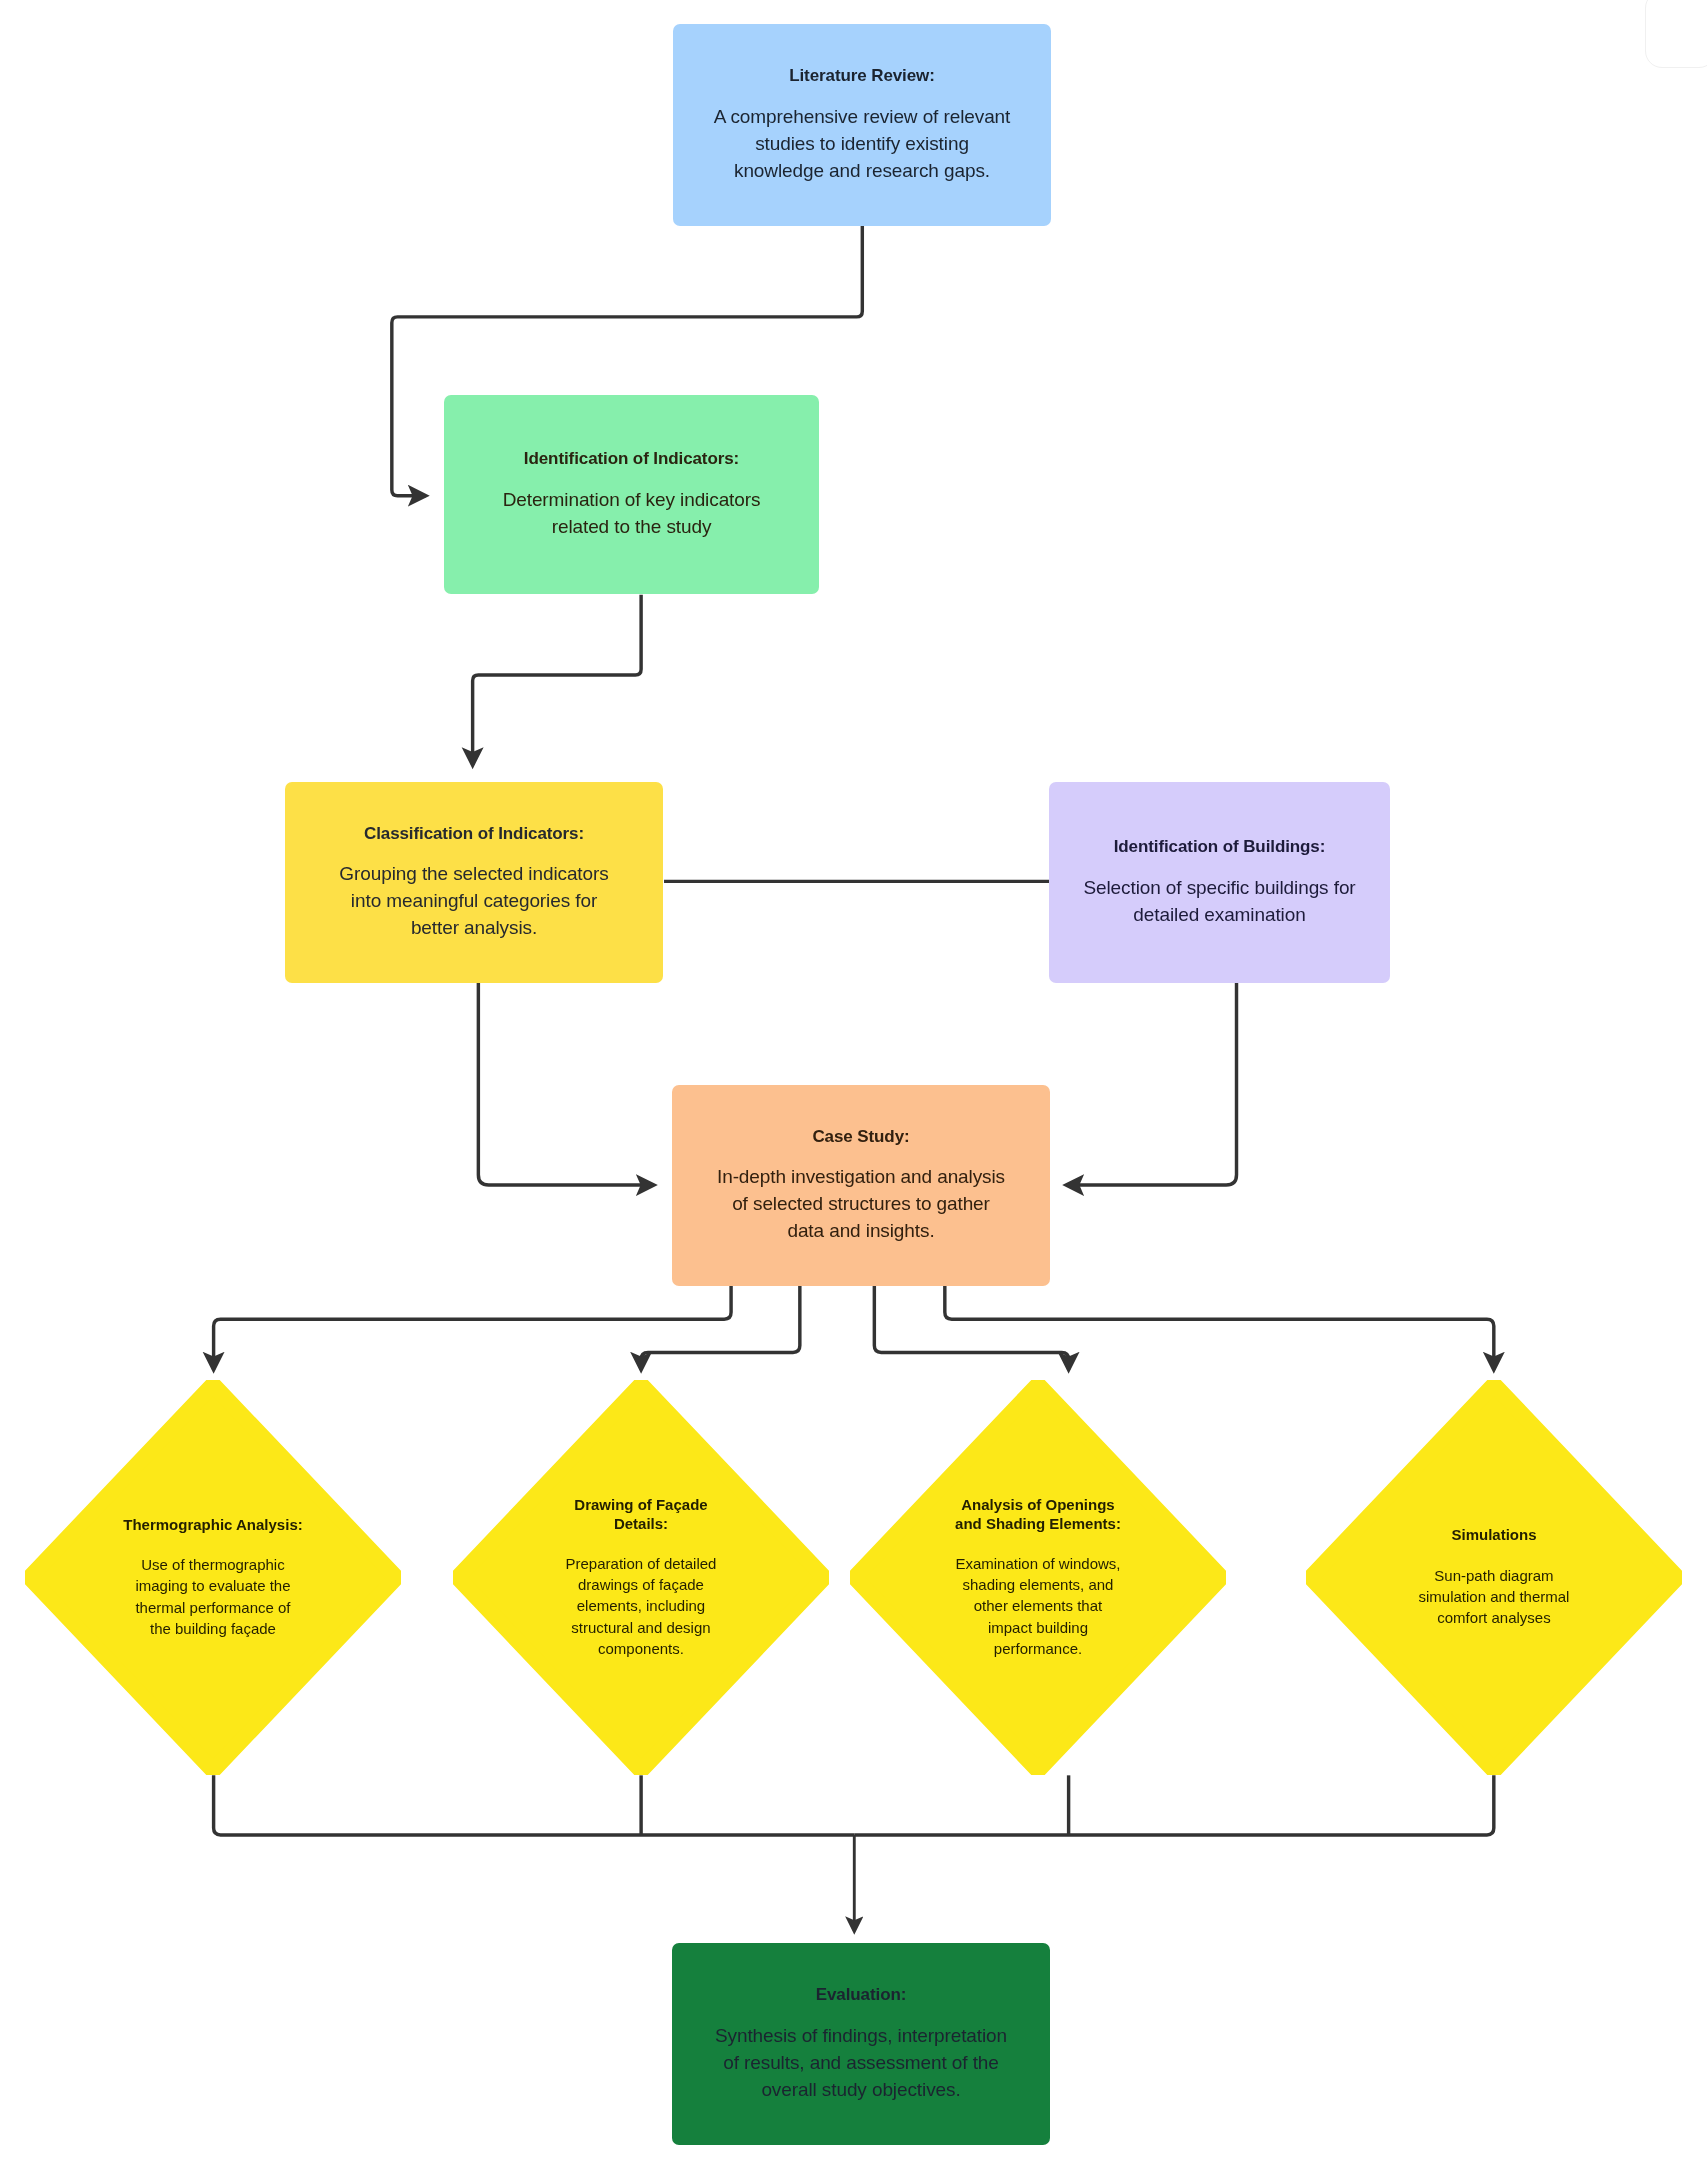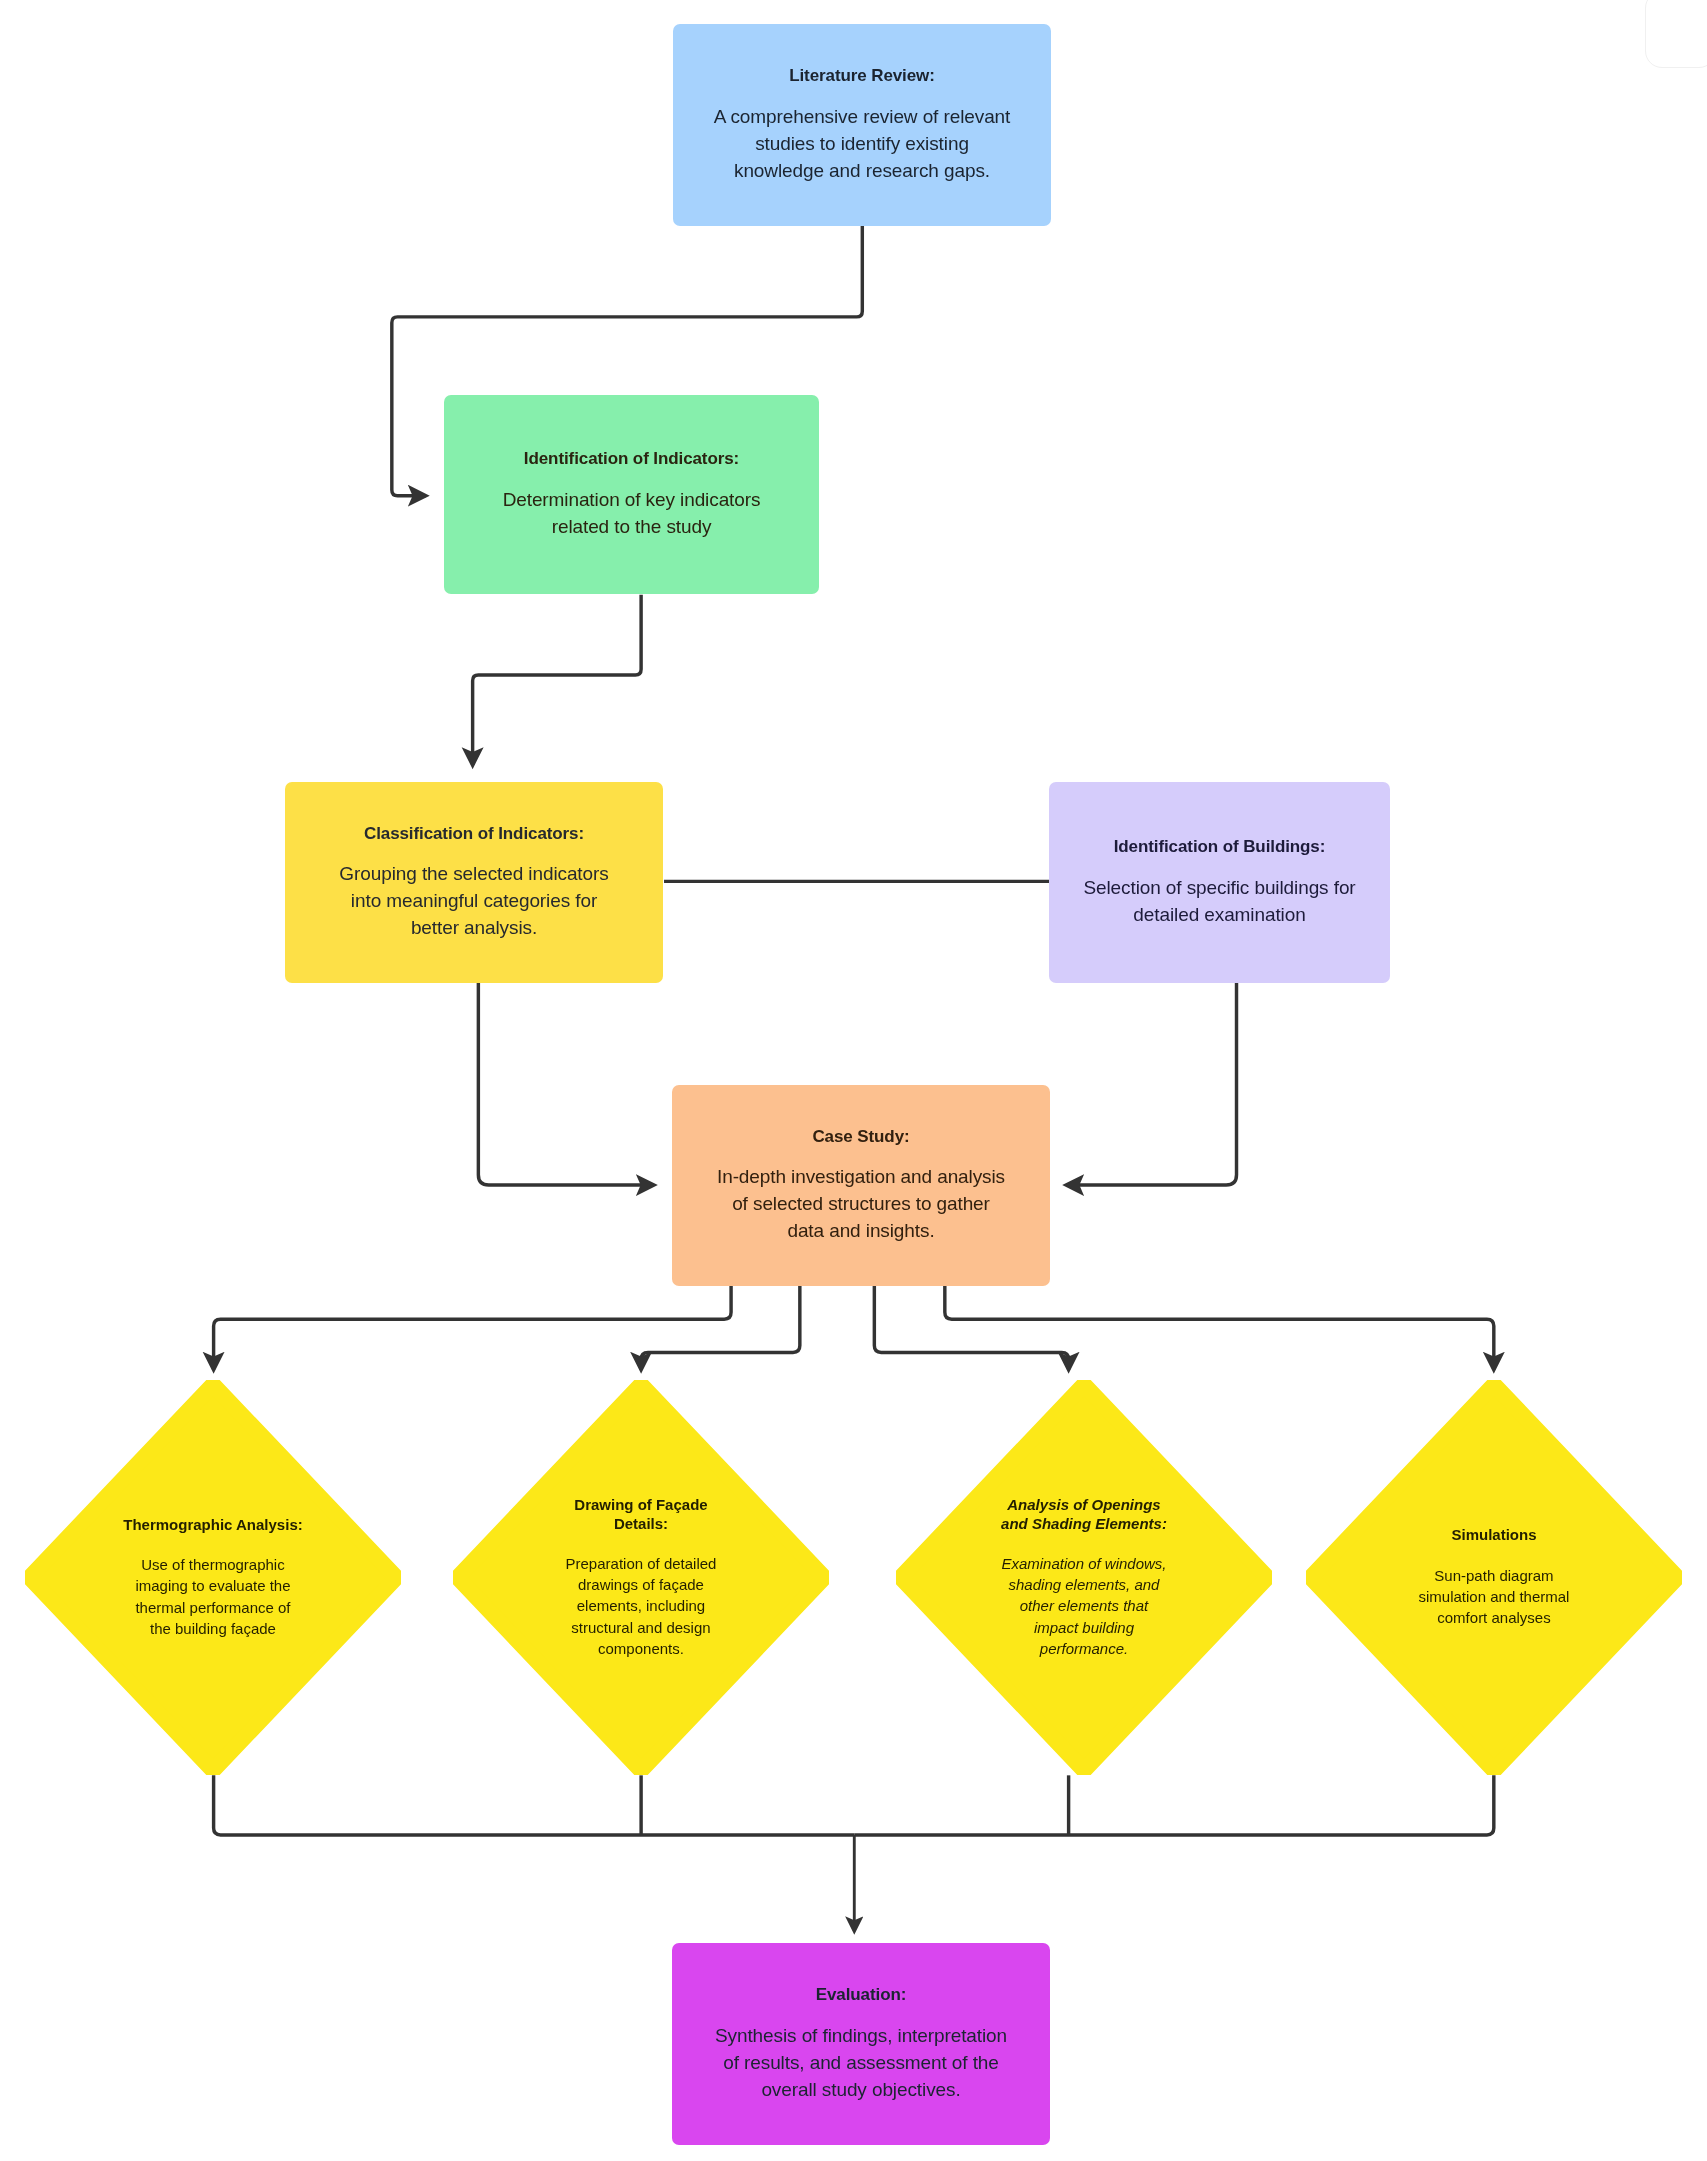--- a/index.html
+++ b/index.html
@@ -197,21 +197,21 @@
       <div class="title">Drawing of Façade
 Details:</div>
       <div class="desc">Preparation of detailed
 drawings of façade
 elements, including
 structural and design
 components.</div>
     </div>
   </div>
 
-  <div class="diamond" style="left:896px; top:1380px; width:376px; height:395px;font-style:italic;">
+  <div class="diamond" style="left:850px; top:1380px; width:376px; height:395px;">
     <svg class="shape" viewBox="0 0 656 690" preserveAspectRatio="none">
       <path d="M 328 8 L 648 345 L 328 682 L 8 345 Z" fill="#FCE818" stroke="none" stroke-linejoin="round" stroke-width="28"></path>
       <path d="M 328 8 L 648 345 L 328 682 L 8 345 Z" fill="none" stroke="#FCE818" stroke-linejoin="round" stroke-width="28"></path>
     </svg>
     <div class="dtext" style="color:#231f00;">
       <div class="title">Analysis of Openings
 and Shading Elements:</div>
       <div class="desc">Examination of windows,
 shading elements, and
 other elements that
@@ -226,21 +226,21 @@
       <path d="M 328 8 L 648 345 L 328 682 L 8 345 Z" fill="none" stroke="#FCE818" stroke-linejoin="round" stroke-width="28"></path>
     </svg>
     <div class="dtext" style="color:#231f00;">
       <div class="title">Simulations</div>
       <div class="desc">Sun-path diagram
 simulation and thermal
 comfort analyses</div>
     </div>
   </div>
 
-  <div class="node rect" style="left:672px; top:1943px; width:378px; height:202px; background:#d946ef; color:#1b2430;">
+  <div class="node rect" style="left:672px; top:1943px; width:378px; height:202px; background:#15803d; color:#1b2430;">
     <div class="title">Evaluation:</div>
     <div class="desc">Synthesis of findings, interpretation
 of results, and assessment of the
 overall study objectives.</div>
   </div>
 
 </div>
 
 
 </body></html>

